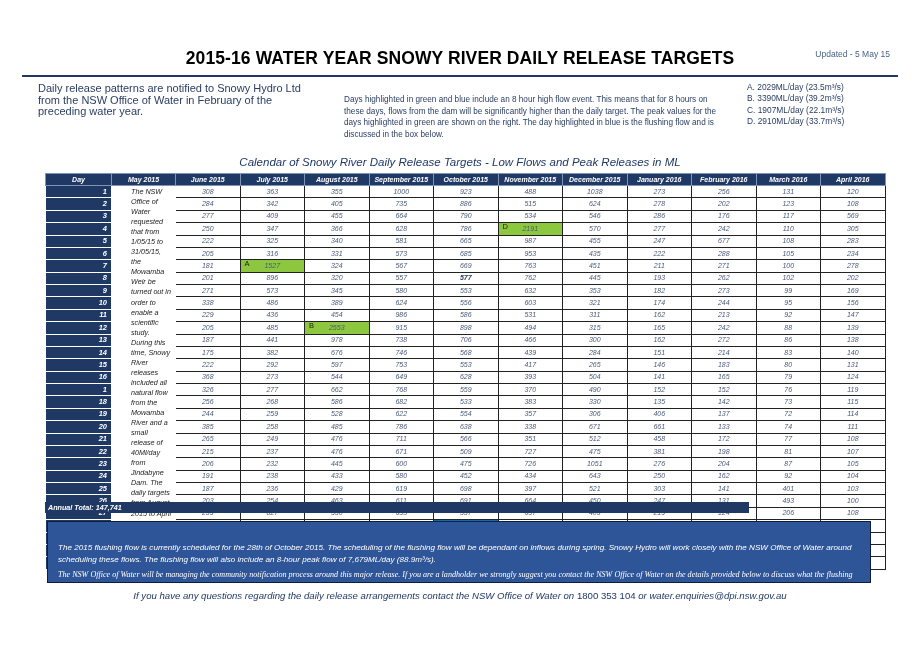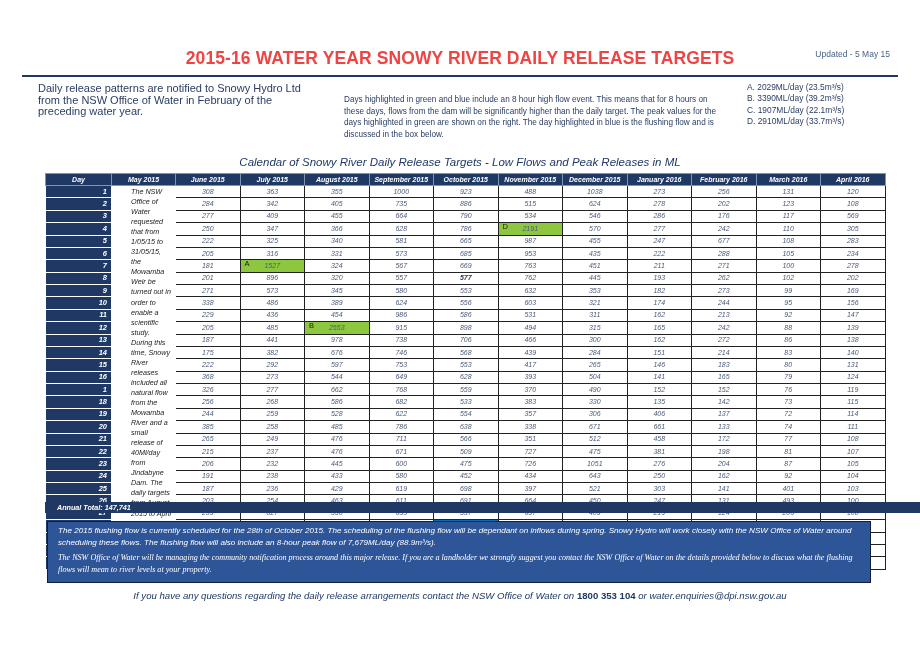--- a/index.html
+++ b/index.html
@@ -1,20 +1,20 @@
 <!DOCTYPE html>
 <html><head>
 <meta charset="utf-8">
 <style>
   * { box-sizing: border-box; margin: 0; padding: 0; }
   html, body { width: 920px; height: 650px; background: #ffffff; overflow: hidden; }
   body { font-family: "Liberation Sans", sans-serif; color: #1f3864; position: relative; }
 
   .title { position: absolute; left: 0; width: 920px; top: 48px; text-align: center;
-           font-size: 17.5px; font-weight: bold; color: #ef4444; letter-spacing: 0.1px; }
+           font-size: 17.5px; font-weight: bold; color: #000000; letter-spacing: 0.1px; }
   .updated { position: absolute; right: 30px; top: 49px; font-size: 8.5px; color: #4a6287; }
   .rule { position: absolute; left: 22px; right: 22px; top: 75px; height: 2px; background: #1f3864; }
 
   .intro { position: absolute; left: 38px; top: 83px; width: 280px; font-size: 11px; line-height: 11.5px; color: #2a3d63; }
   .intro .note { margin-top: 3px; font-style: italic; color: #4f7fc0; }
   .highlight-info { position: absolute; left: 344px; top: 94px; width: 385px; font-size: 8.2px; line-height: 11.5px; color: #2a3d63; }
   .peaks { position: absolute; left: 747px; top: 82px; font-size: 8.4px; line-height: 11.3px; color: #2a3d63; }
 
   .cal-title { position: absolute; left: 0; width: 920px; top: 156px; text-align: center;
                font-size: 11.5px; font-style: italic; color: #1f3864; }
@@ -27,30 +27,30 @@
        border: 1px solid #222; line-height: 8px; padding: 0; }
   td.day { background: #1f3864; color: #fff; font-weight: bold; text-align: right; padding-right: 4px;
            border: 1px solid #fff; font-size: 7.5px; }
   td.may-note { background: #fff; color: #222; text-align: left; vertical-align: top;
                 font-size: 7.2px; line-height: 10.05px; padding: 1px 3px 0 19px; border: 1px solid #fff; }
   td.peak-green { background: #8dc63f; position: relative; }
   td.peak-blue { background: #0070c0; color: #fff; font-weight: bold; position: relative; }
   td .tag { position: absolute; left: 4px; top: 0; font-style: normal; color: #1a1a1a; font-size: 7.5px; }
   td.peak-blue .tag { color: #0b1f3a; }
   td.bold { font-weight: bold; color: #2a3d63; }
-  .annual { position: absolute; left: 45px; top: 502px; width: 876px; height: 11px; background: #1f3864;
-            color: #fff; font-size: 7.2px; font-style: italic; font-weight: bold; padding-left: 12px; line-height: 11px; }
+  .annual { position: absolute; left: 45px; top: 502px; width: 704px; height: 11px; background: #1f3864;
+            color: #fff; font-size: 7.2px; font-style: italic; font-weight: bold; padding-left: 3px; line-height: 11px; }
 
   .flush-box { position: absolute; left: 47px; top: 521px; width: 824px; height: 62px; background: #2e5597;
                border: 1px solid #0e1e3d; color: #fff; font-style: italic; font-size: 8.1px; line-height: 11.5px;
-               padding: 3px 10px; }
+               padding: 20px 10px; }
   .flush-box p + p { margin-top: 4px; font-family: Liberation Serif, serif; }
   .contact { position: absolute; left: 0; width: 920px; top: 590px; text-align: center;
              font-size: 9.6px; font-style: italic; color: #1f3864; }
-  .contact b { font-style: normal; font-weight: bold; margin-top: 36px; }
+  .contact b { font-style: normal; font-weight: normal; margin-top: 36px; }
 </style>
 </head>
 <body>
 
 <div class="title">2015-16 WATER YEAR SNOWY RIVER DAILY RELEASE TARGETS</div>
 <div class="updated">Updated - 5 May 15</div>
 <div class="rule"></div>
 
 <div class="intro">
   <p>Daily release patterns are notified to Snowy Hydro Ltd from the NSW Office of Water in February of the preceding water year.</p>

